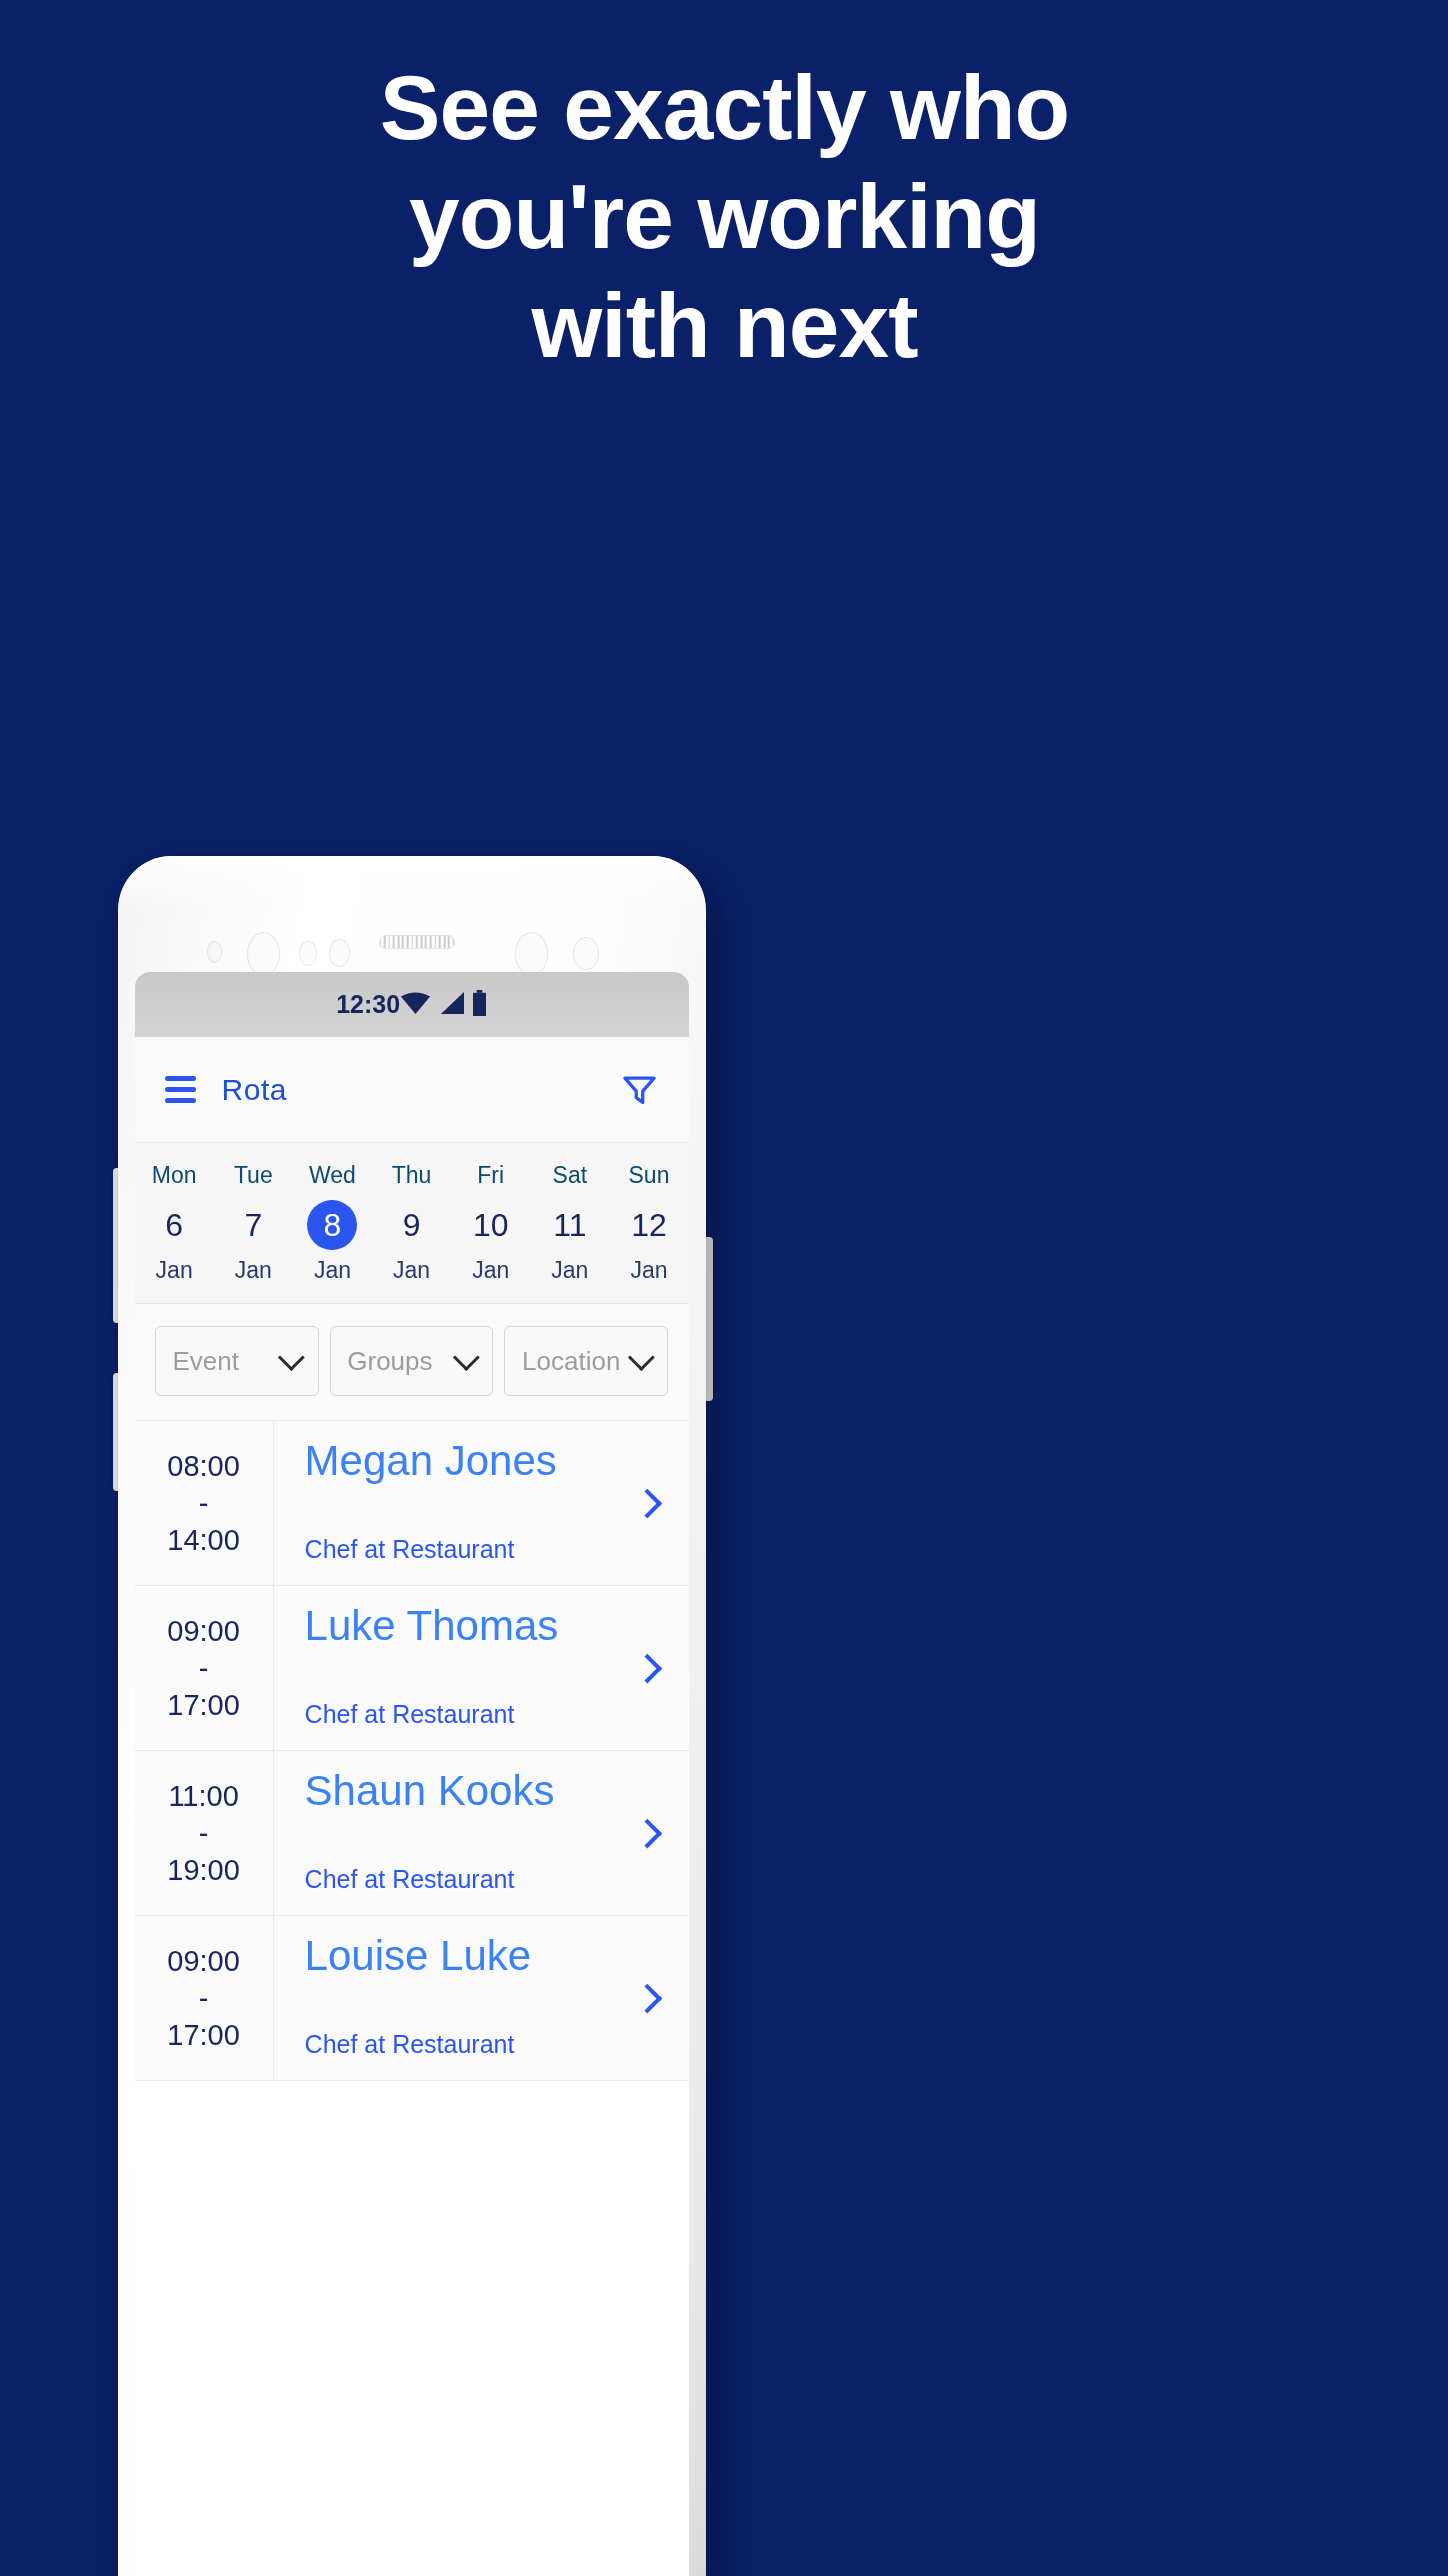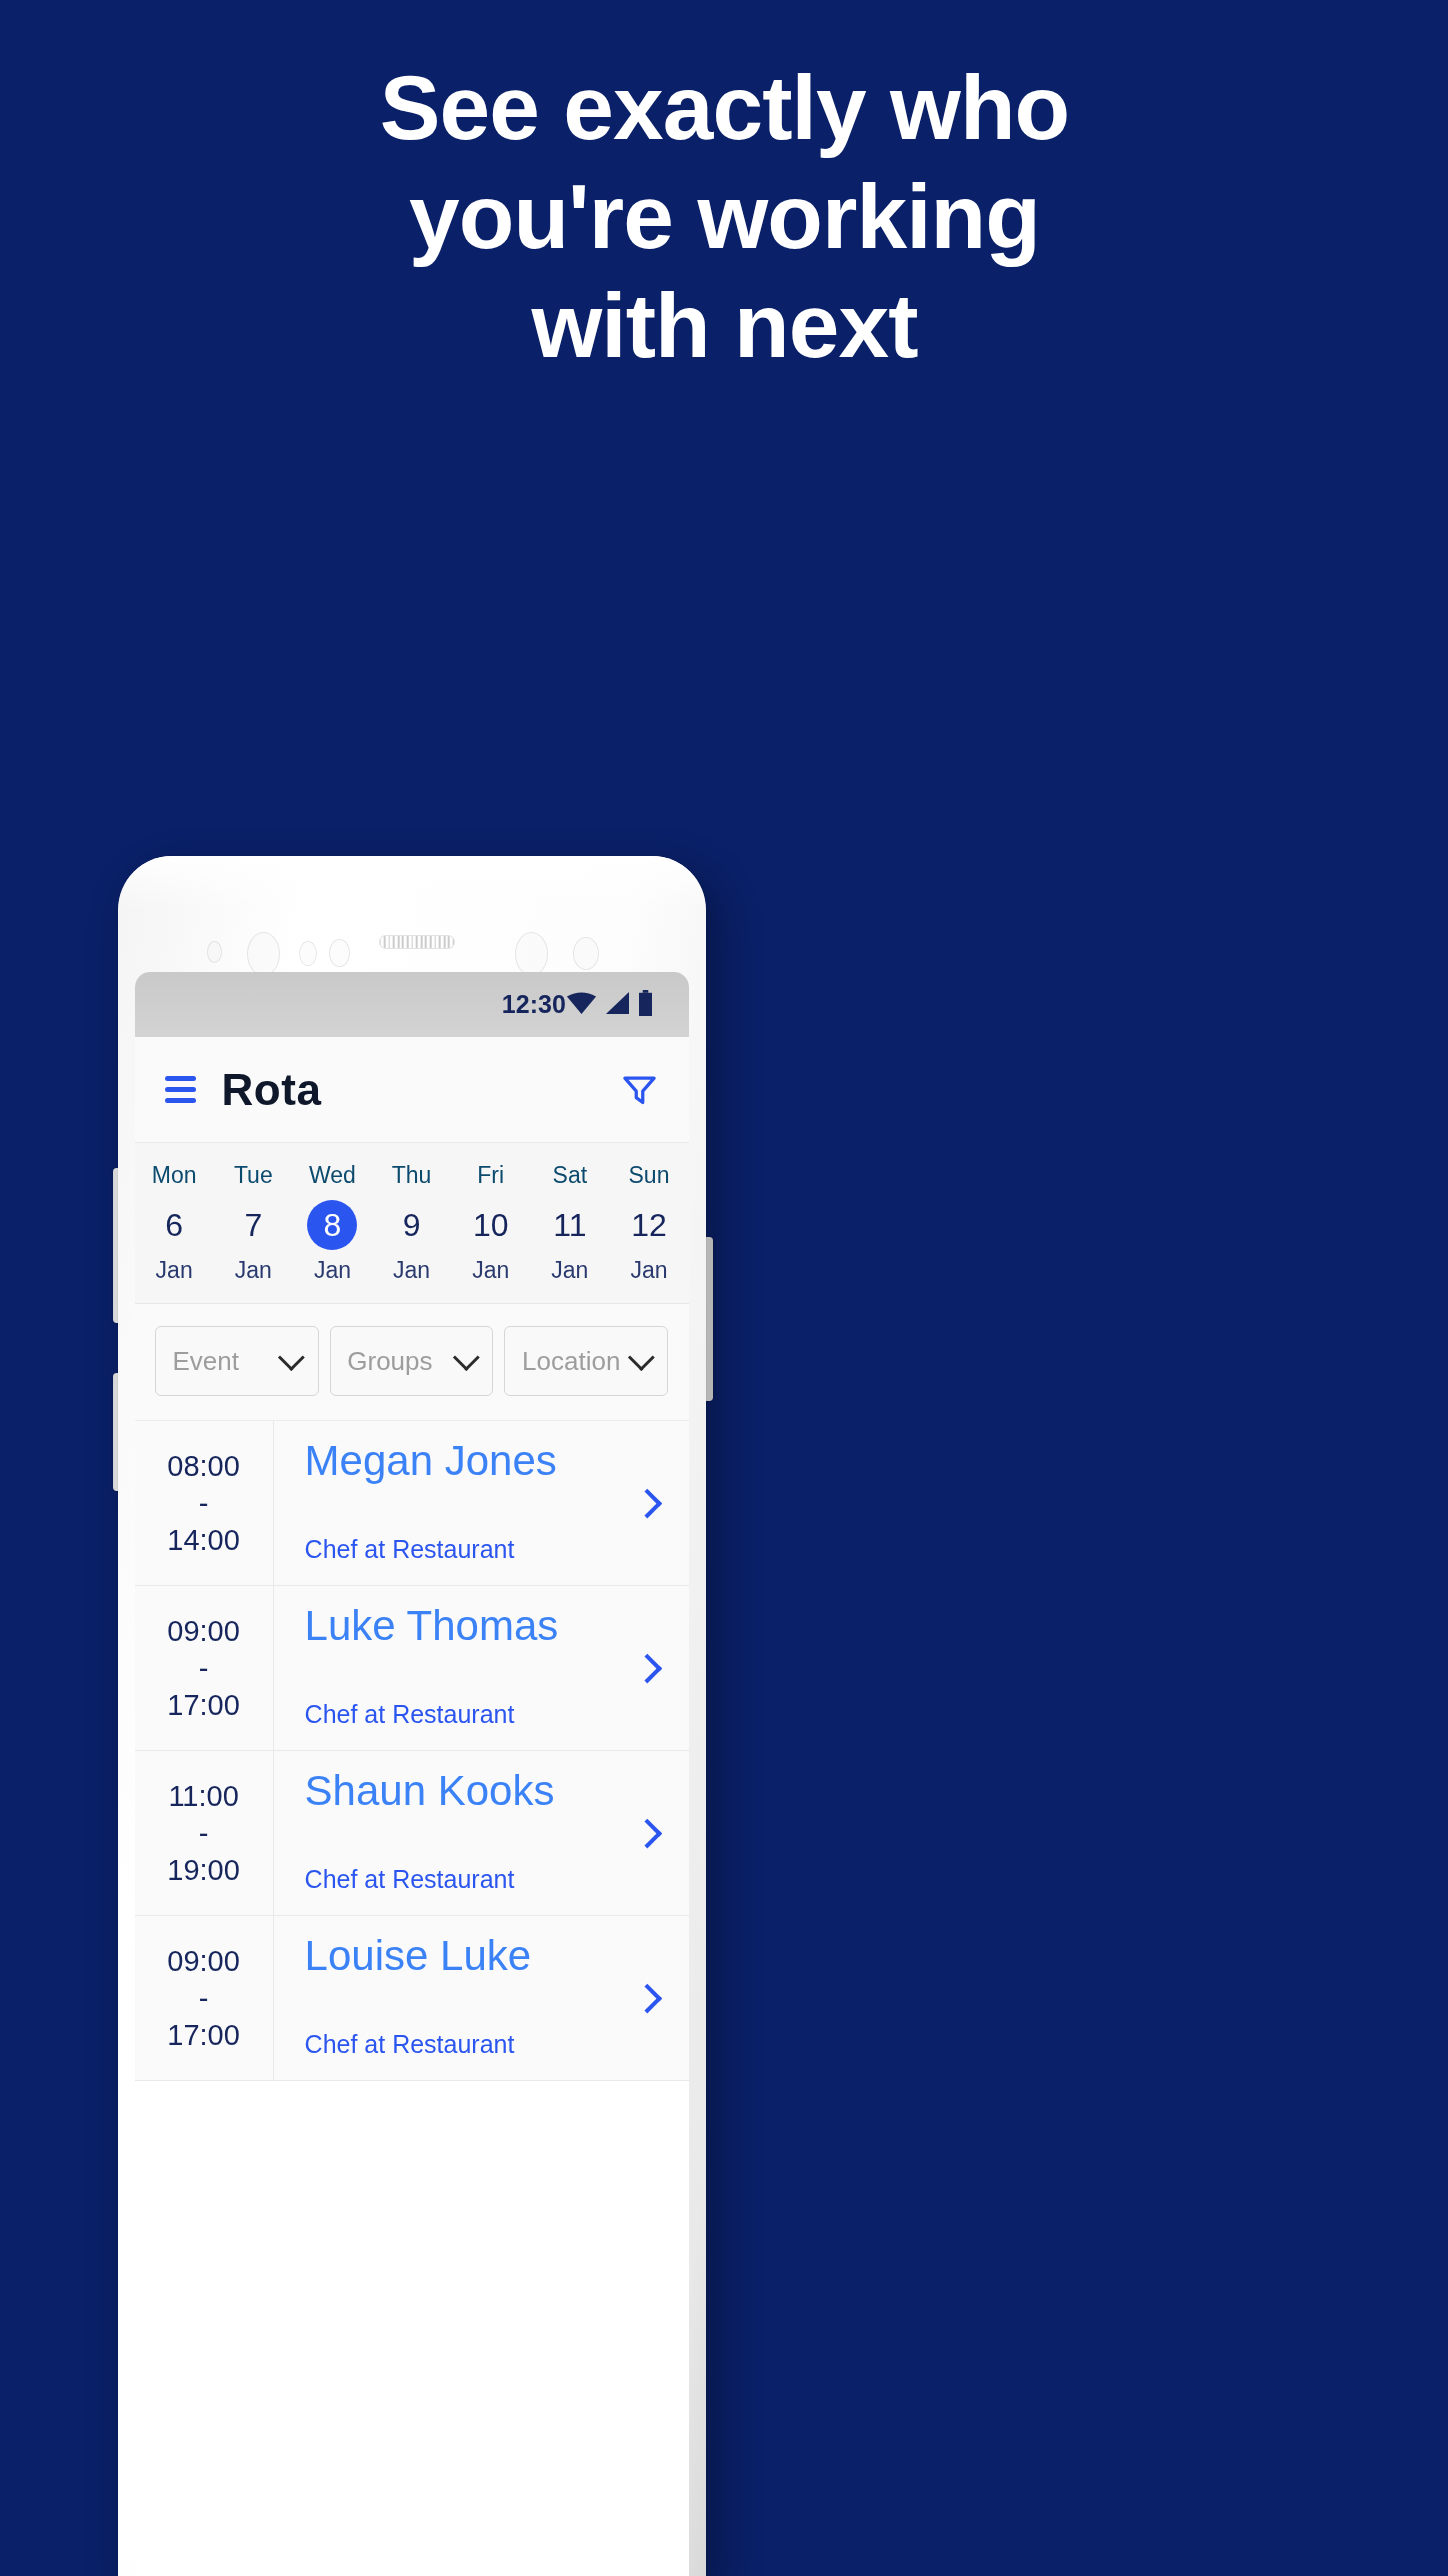--- a/index.html
+++ b/index.html
@@ -115,22 +115,22 @@
     background: #ffffff;
     border-radius: 15px 15px 0 0;
     overflow: hidden;
   }
 
   .statusbar {
     height: 65px;
     background: linear-gradient(180deg,#c9c9c9,#d3d3d3);
     display: flex;
     align-items: center;
-    justify-content: flex-end;
-    padding: 0 36px;
+    justify-content: center;
+    padding: 0 18px;
     box-sizing: border-box;
   }
   .status-time {
     color: #16265c;
     font-size: 25px;
     font-weight: 700;
   }
   .status-icons {
     display: flex;
     align-items: center;
@@ -154,23 +154,23 @@
     cursor: pointer;
   }
   .hamburger span {
     display: block;
     height: 4.6px;
     border-radius: 2.8px;
     background: #2b55ef;
   }
   .app-title {
     margin-left: 26px;
-    font-size: 44px;
-    font-weight: 700;
-    color: #0f172a;
+    font-size: 30px;
+    font-weight: 400;
+    color: #1d4ed8;
     letter-spacing: 0.5px;
   }
   .filter-icon {
     margin-left: auto;
     cursor: pointer;
     display: flex;
   }
 
   .datestrip {
     background: #f6f6f6;

